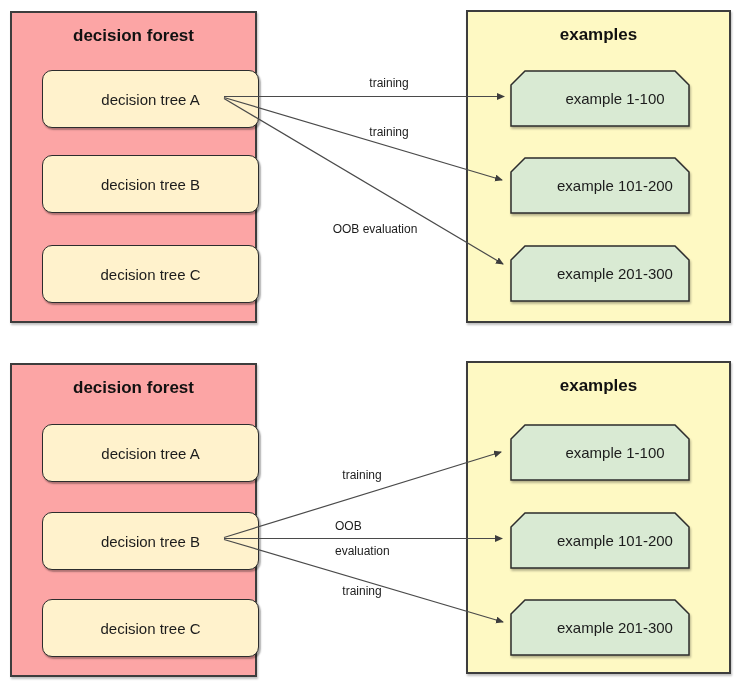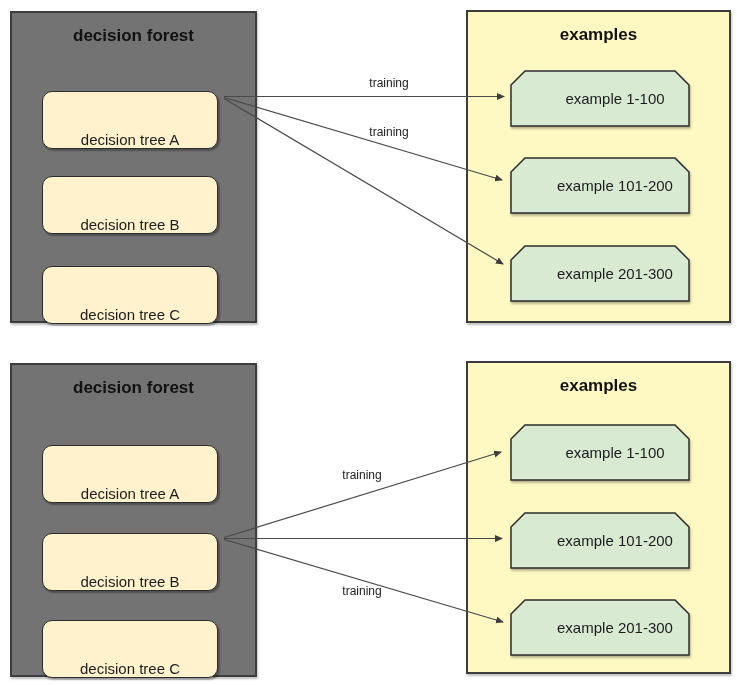--- a/index.html
+++ b/index.html
@@ -13,21 +13,21 @@
     overflow: hidden;
   }
 
   
   .panel {
     position: absolute;
     box-sizing: border-box;
     border: 2px solid #3d3d3d;
     box-shadow: 1px 2px 2px rgba(0,0,0,0.25);
   }
-  .panel.blue  { background: #737373; }
+  .panel.blue  { background: #fca5a5; }
   .panel.white { background: #fef9c3; }
 
   #forest-top    { left: 10px;  top: 11px;  width: 247px; height: 312px; }
   #examples-top  { left: 466px; top: 10px;  width: 265px; height: 313px; }
   #forest-bot    { left: 10px;  top: 363px; width: 247px; height: 314px; }
   #examples-bot  { left: 466px; top: 361px; width: 265px; height: 313px; }
 
   .box-title {
     position: absolute;
     left: 0; width: 100%;
@@ -36,31 +36,30 @@
     text-align: center;
     font-size: 17px;
     font-weight: bold;
     color: #111111;
   }
 
   
   .tree {
     position: absolute;
     left: 30px;
-    width: 176px;
+    width: 217px;
     height: 58px;
     box-sizing: border-box;
     background: #fff2cc;
     border: 1.5px solid #2d2d2d;
     border-radius: 10px;
     box-shadow: 1.5px 2px 1.5px rgba(0,0,0,0.3);
     display: flex;
-    align-items: flex-end;
+    align-items: center;
     justify-content: center;
-    margin-top: 21px;
   }
   #forest-top .tree.r0 { top: 57px; }
   #forest-top .tree.r1 { top: 142px; }
   #forest-top .tree.r2 { top: 232px; }
   #forest-bot .tree.r0 { top: 59px; }
   #forest-bot .tree.r1 { top: 147px; }
   #forest-bot .tree.r2 { top: 234px; }
 
   .tree-label, .card-label { font-size: 15px; color: #1c1c1c; white-space: nowrap; }
 
@@ -196,16 +195,21 @@
     <line x1="224" y1="96.5" x2="504" y2="96.5" marker-end="url(#ah)"></line>
     <line x1="224" y1="97.5" x2="502" y2="180" marker-end="url(#ah)"></line>
     <line x1="224" y1="98.5" x2="503" y2="264" marker-end="url(#ah)"></line>
     <line x1="224" y1="537.5" x2="501" y2="452" marker-end="url(#ah)"></line>
     <line x1="224" y1="538.5" x2="502" y2="538.5" marker-end="url(#ah)"></line>
     <line x1="224" y1="539.5" x2="503" y2="622" marker-end="url(#ah)"></line>
   </svg>
 
   <div class="arrow-label" id="lbl-t1">training</div>
   <div class="arrow-label" id="lbl-t2">training</div>
+  <div class="arrow-label" id="lbl-t3">OOB evaluation</div>
   <div class="arrow-label" id="lbl-b1">training</div>
+  <div class="arrow-label" id="lbl-b2">
+    <span>OOB</span>
+    <span>evaluation</span>
+  </div>
   <div class="arrow-label" id="lbl-b3">training</div>
 
 </div>
 
 </body></html>

